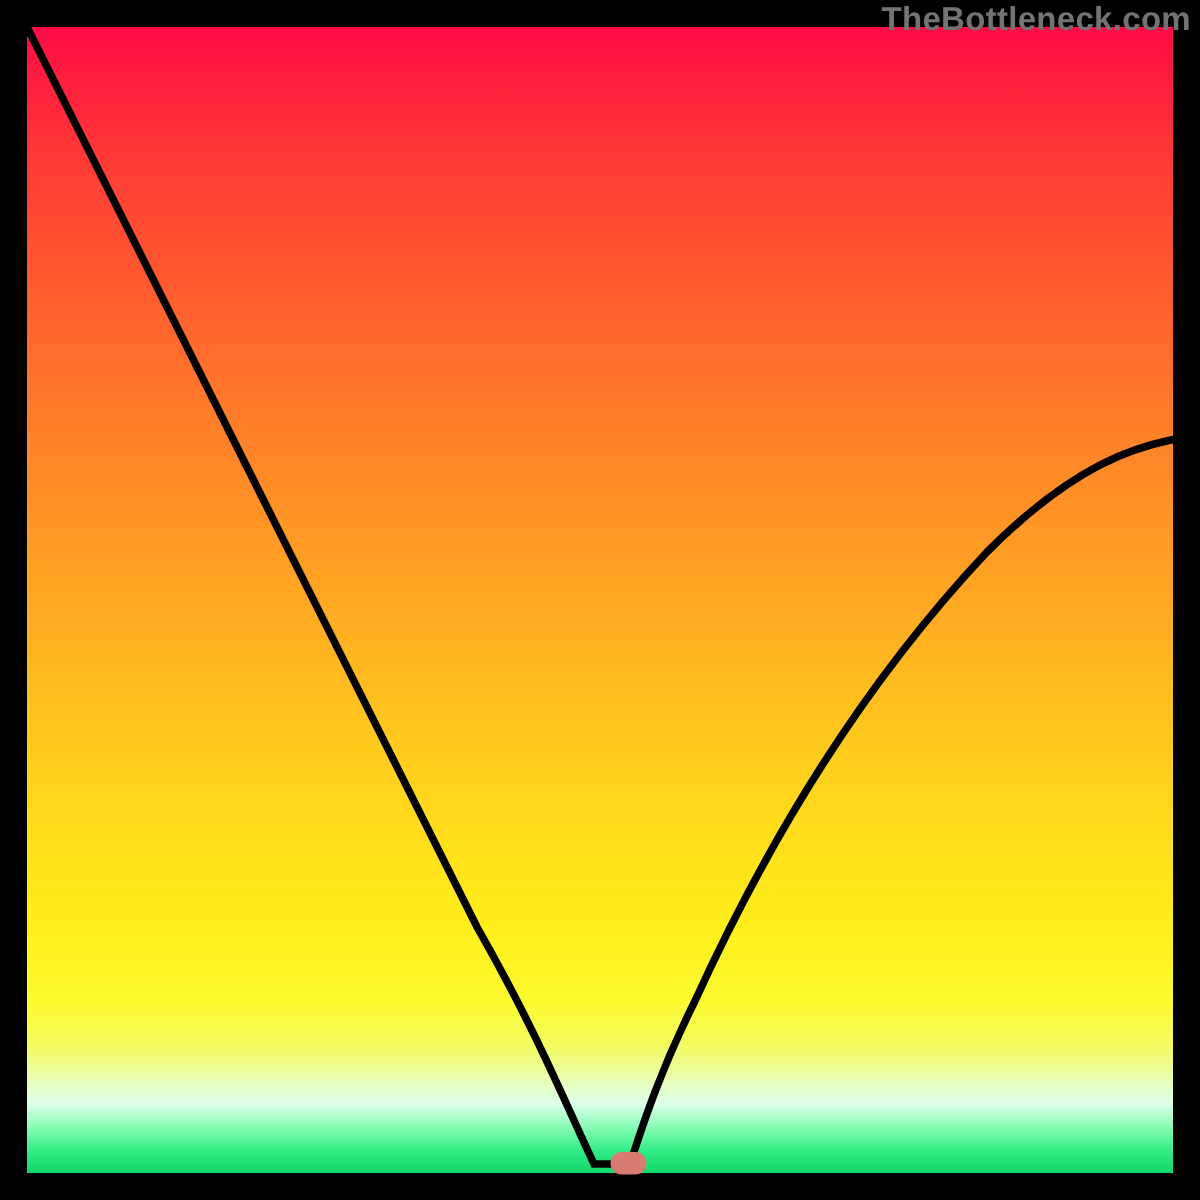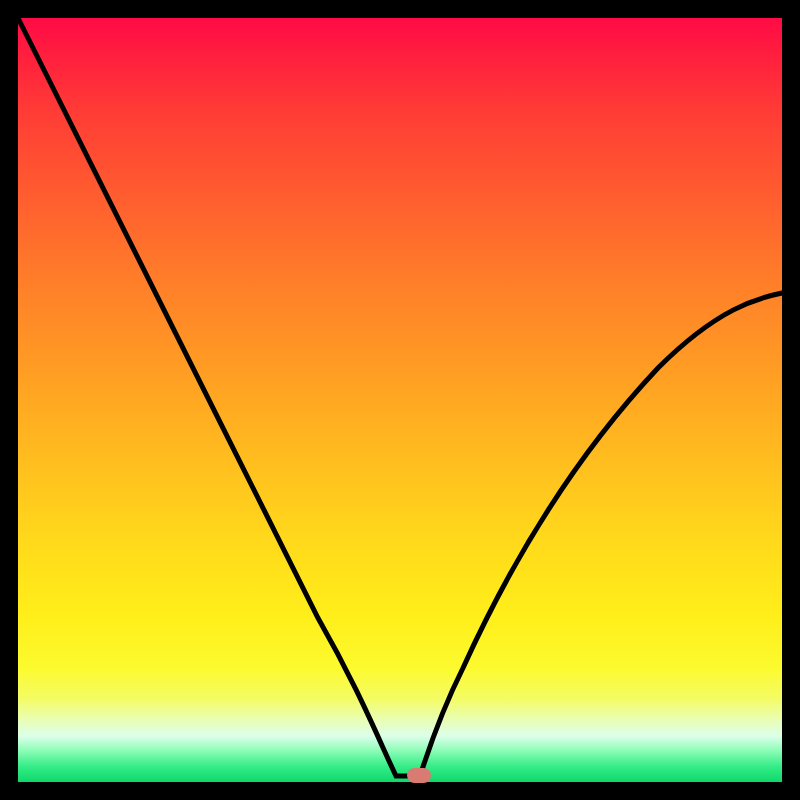--- a/index.html
+++ b/index.html
@@ -77,13 +77,14 @@
              C 90 180, 200 400, 300 600
              C 340 670, 360 720, 378 758
              L 402 758
              C 408 740, 420 700, 445 650
              C 495 540, 560 435, 640 350
              C 700 290, 740 280, 764 275" fill="none" stroke="#000" stroke-width="5" stroke-linecap="round"></path>
   </svg>
 
   <div class="marker" style="left:407px; top:768px;"></div>
 
+  <div class="watermark">TheBottleneck.com</div>
 </div>
 
 </body></html>

